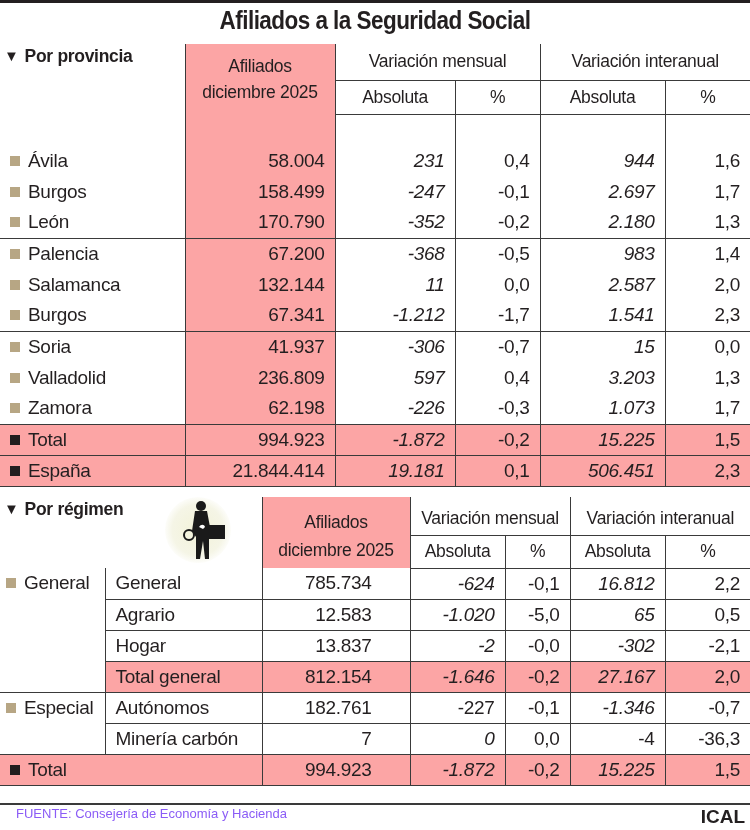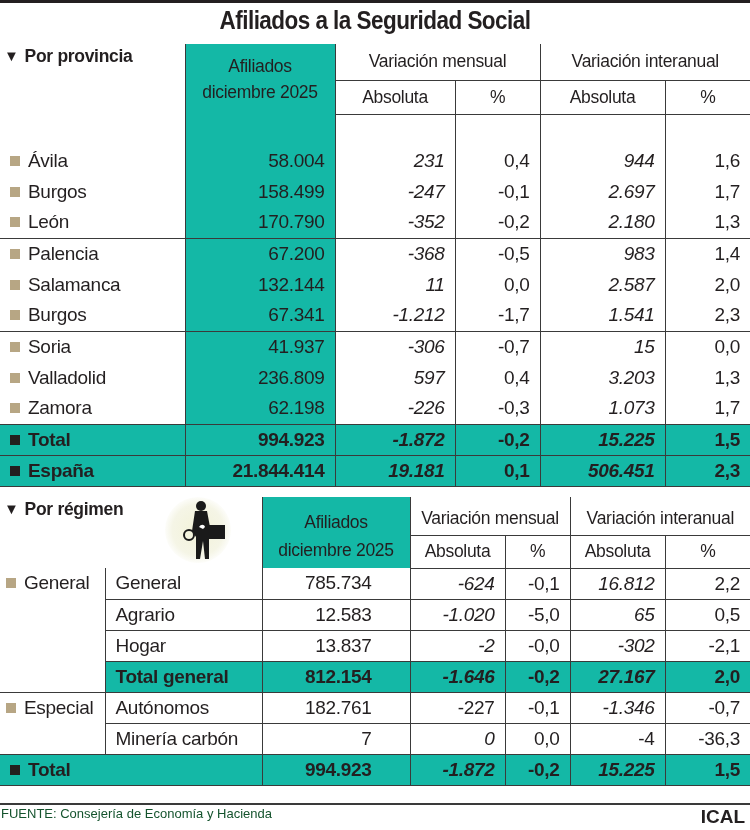--- a/index.html
+++ b/index.html
@@ -7,34 +7,34 @@
   body { font-family: "Liberation Sans", "DejaVu Sans", sans-serif; color: #231f20; position: relative; }
 
   .topbar { position: absolute; left: 0; top: 0; width: 750px; height: 3px; background: #231f20; }
   .title { position: absolute; left: 0; top: 6px; width: 750px; text-align: center;
            font-size: 25px; font-weight: bold; letter-spacing: -0.6px; transform: scaleX(0.9); }
 
   table { border-collapse: collapse; position: absolute; left: 0; width: 750px; table-layout: fixed; }
   td { font-size: 19px; padding: 0 10px; height: 31px; white-space: nowrap; letter-spacing: -0.3px; }
   .num { text-align: right; }
   .it { font-style: italic; }
-  .b { font-weight: bold; }
-  .hl { background: #14b8a6; margin-top: 47px; }
+  .b { font-weight: normal; }
+  .hl { background: #fca5a5; margin-top: 47px; }
   .vl { border-left: 1.5px solid #3a3a3a; }
   .hdr td { font-size: 17.5px; text-align: center; padding: 0; }
   .sec-title { font-size: 19px; font-weight: bold; text-align: left !important; vertical-align: top; padding: 2px 0 0 4px !important; letter-spacing: -0.3px; }
   .bl { display: inline-block; width: 10px; height: 10px; background: #b7a684; margin-right: 8px; vertical-align: 1px; }
   .bk { display: inline-block; width: 10px; height: 10px; background: #231f20; margin-right: 8px; vertical-align: 1px; }
   .tri { font-size: 15px; margin-right: 6px; vertical-align: 1px; }
   .line-b td { border-bottom: 1.5px solid #3a3a3a; }
 
   #prov { top: 44px; }
   #reg { top: 497px; }
   .footer-line { position: absolute; top: 803px; left: 0; width: 750px; height: 2px; background: #3a3a3a; }
-  .src { position: absolute; left: 1px; top: 806px; font-size: 13px; color: #14532d; }
+  .src { position: absolute; left: 16px; top: 806px; font-size: 13px; color: #8b5cf6; }
   .brand { position: absolute; right: 5px; top: 806px; font-size: 19px; font-weight: bold; }
 
   .worker { position: absolute; left: 165px; top: 497px; width: 66px; height: 66px; border-radius: 50%;
             background: radial-gradient(circle, #f2f2d8 0%, #f5f5e6 55%, #ffffff 75%); }
 </style>
 </head>
 <body>
 
 <div class="topbar"></div>
 <div class="title">Afiliados a la Seguridad Social</div>

